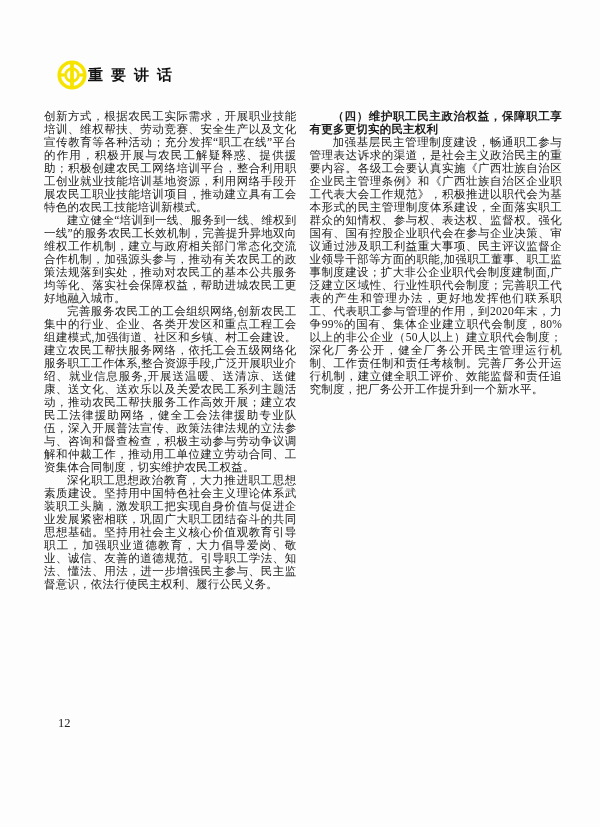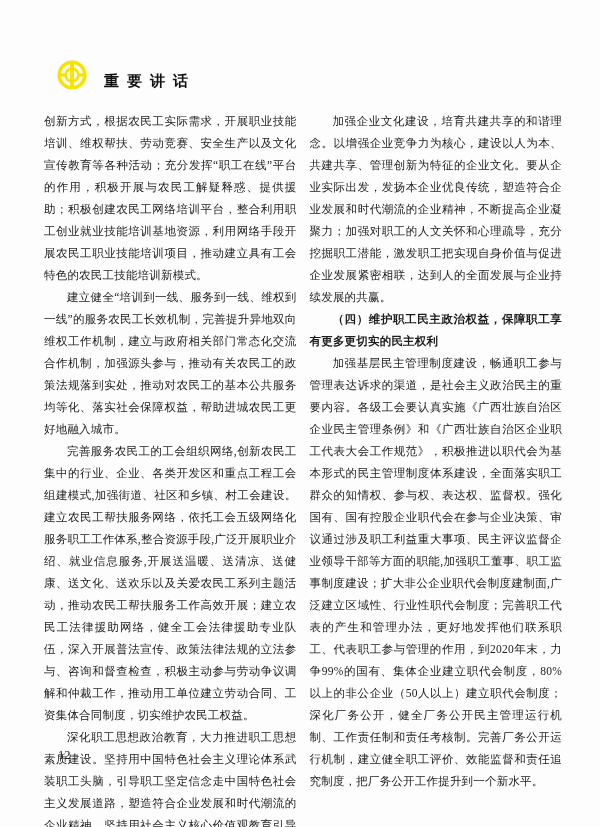--- a/index.html
+++ b/index.html
@@ -12,52 +12,52 @@
   .page {
     position: relative;
     width: 600px; height: 827px;
     background: #fdfdfd;
     overflow: hidden;
   }
   .header {
     position: absolute;
     top: 59px; left: 56px;
     display: flex;
-    align-items: flex-end;
-    gap: 16px;
+    align-items: center;
+    gap: 0;
   }
   .logo { width: 32px; height: 32px; display: block; }
   .title {
     font-family: "Liberation Sans", "DejaVu Sans", sans-serif;
     font-size: 15px;
     font-weight: 700;
     letter-spacing: 8px;
     color: #111;
     white-space: nowrap;
   }
   .content {
     position: absolute;
     top: 110px; left: 44px; right: 38px;
     display: flex;
     gap: 13px;
   }
   .col { flex: 1 1 0; min-width: 0; }
   .col p {
     margin: 0;
     font-size: 11.5px;
-    line-height: 22px;
+    line-height: 13px;
     text-align: justify;
     text-indent: 2em;
     letter-spacing: 0.2px;
   }
   .col p.cont { text-indent: 0; }
   .col p.heading { font-weight: 700; }
   .pagenum {
     position: absolute;
-    left: 58px; top: 748px;
+    left: 58px; top: 716px;
     font-size: 12.5px;
     font-family: "Liberation Serif", "DejaVu Serif", serif;
     color: #222;
   }
 </style>
 </head>
 <body>
 
 <div class="page">
 
@@ -72,24 +72,23 @@
       </svg>
     </span>
     <span class="title">重要讲话</span>
   </div>
 
   <div class="content">
     <div class="col">
       <p class="cont">创新方式，根据农民工实际需求，开展职业技能培训、维权帮扶、劳动竞赛、安全生产以及文化宣传教育等各种活动；充分发挥“职工在线”平台的作用，积极开展与农民工解疑释惑、提供援助；积极创建农民工网络培训平台，整合利用职工创业就业技能培训基地资源，利用网络手段开展农民工职业技能培训项目，推动建立具有工会特色的农民工技能培训新模式。</p>
       <p class="para">建立健全“培训到一线、服务到一线、维权到一线”的服务农民工长效机制，完善提升异地双向维权工作机制，建立与政府相关部门常态化交流合作机制，加强源头参与，推动有关农民工的政策法规落到实处，推动对农民工的基本公共服务均等化、落实社会保障权益，帮助进城农民工更好地融入城市。</p>
       <p class="para">完善服务农民工的工会组织网络,创新农民工集中的行业、企业、各类开发区和重点工程工会组建模式,加强街道、社区和乡镇、村工会建设。建立农民工帮扶服务网络，依托工会五级网络化服务职工工作体系,整合资源手段,广泛开展职业介绍、就业信息服务,开展送温暖、送清凉、送健康、送文化、送欢乐以及关爱农民工系列主题活动，推动农民工帮扶服务工作高效开展；建立农民工法律援助网络，健全工会法律援助专业队伍，深入开展普法宣传、政策法律法规的立法参与、咨询和督查检查，积极主动参与劳动争议调解和仲裁工作，推动用工单位建立劳动合同、工资集体合同制度，切实维护农民工权益。</p>
-      <p class="para">深化职工思想政治教育，大力推进职工思想素质建设。坚持用中国特色社会主义理论体系武装职工头脑，引导职工坚定信念走中国特色社会主义发展道路，塑造符合企业发展和时代潮流的企业精神。坚持用社会主义核心价值观教育引导职工，加强职业道德教育，大力倡导爱岗、敬业、诚信、友善的道德规范。引导职工学法、知法、懂法、用法，进一步增强民主参与、民主监督意识，依法行使民主权利、履行公民义务。</p>
+      <p class="para">深化职工思想政治教育，大力推进职工思想素质建设。坚持用中国特色社会主义理论体系武装职工头脑，激发职工把实现自身价值与促进企业发展紧密相联，巩固广大职工团结奋斗的共同思想基础。坚持用社会主义核心价值观教育引导职工，加强职业道德教育，大力倡导爱岗、敬业、诚信、友善的道德规范。引导职工学法、知法、懂法、用法，进一步增强民主参与、民主监督意识，依法行使民主权利、履行公民义务。</p>
     </div>
     <div class="col">
-      <p class="para">加强企业文化建设，培育共建共享的和谐理念。以增强企业竞争力为核心，建设以人为本、共建共享、管理创新为特征的企业文化。要从企业实际出发，发扬本企业优良传统，塑造符合企业发展和时代潮流的企业精神，不断提高企业凝聚力；加强对职工的人文关怀和心理疏导，充分挖掘职工潜能，激发职工把实现自身价值与促进企业发展紧密相联，达到人的全面发展与企业持续发展的共赢。</p>
       <p class="heading">（四）维护职工民主政治权益，保障职工享有更多更切实的民主权利</p>
       <p class="para">加强基层民主管理制度建设，畅通职工参与管理表达诉求的渠道，是社会主义政治民主的重要内容。各级工会要认真实施《广西壮族自治区企业民主管理条例》和《广西壮族自治区企业职工代表大会工作规范》，积极推进以职代会为基本形式的民主管理制度体系建设，全面落实职工群众的知情权、参与权、表达权、监督权。强化国有、国有控股企业职代会在参与企业决策、审议通过涉及职工利益重大事项、民主评议监督企业领导干部等方面的职能,加强职工董事、职工监事制度建设；扩大非公企业职代会制度建制面,广泛建立区域性、行业性职代会制度；完善职工代表的产生和管理办法，更好地发挥他们联系职工、代表职工参与管理的作用，到2020年末，力争99%的国有、集体企业建立职代会制度，80%以上的非公企业（50人以上）建立职代会制度；深化厂务公开，健全厂务公开民主管理运行机制、工作责任制和责任考核制。完善厂务公开运行机制，建立健全职工评价、效能监督和责任追究制度，把厂务公开工作提升到一个新水平。</p>
     </div>
   </div>
 
   <div class="pagenum">12</div>
 
 </div>
 
 </body></html>

